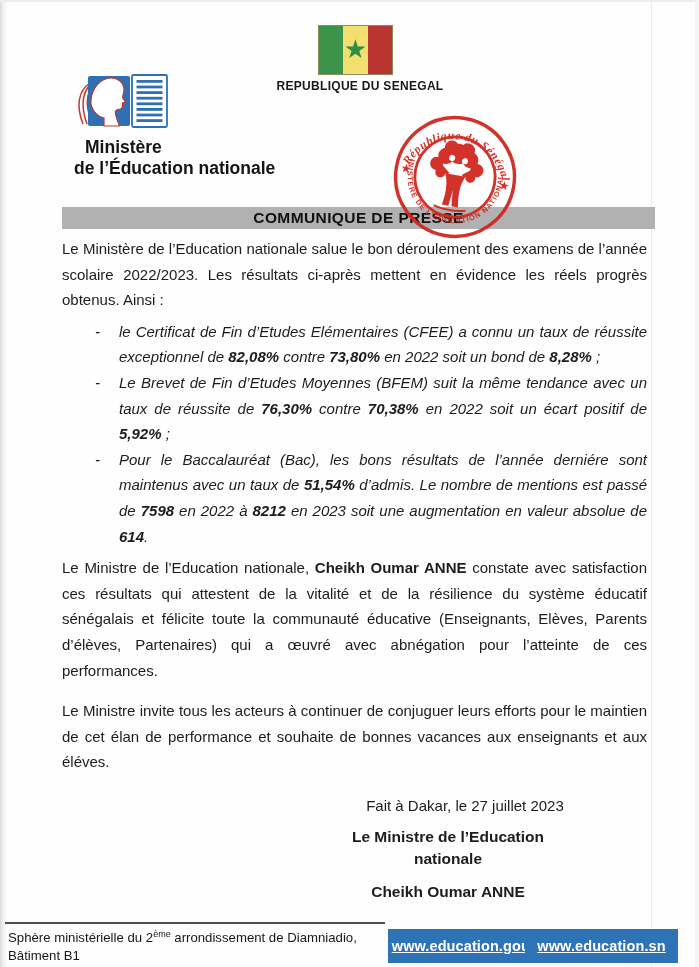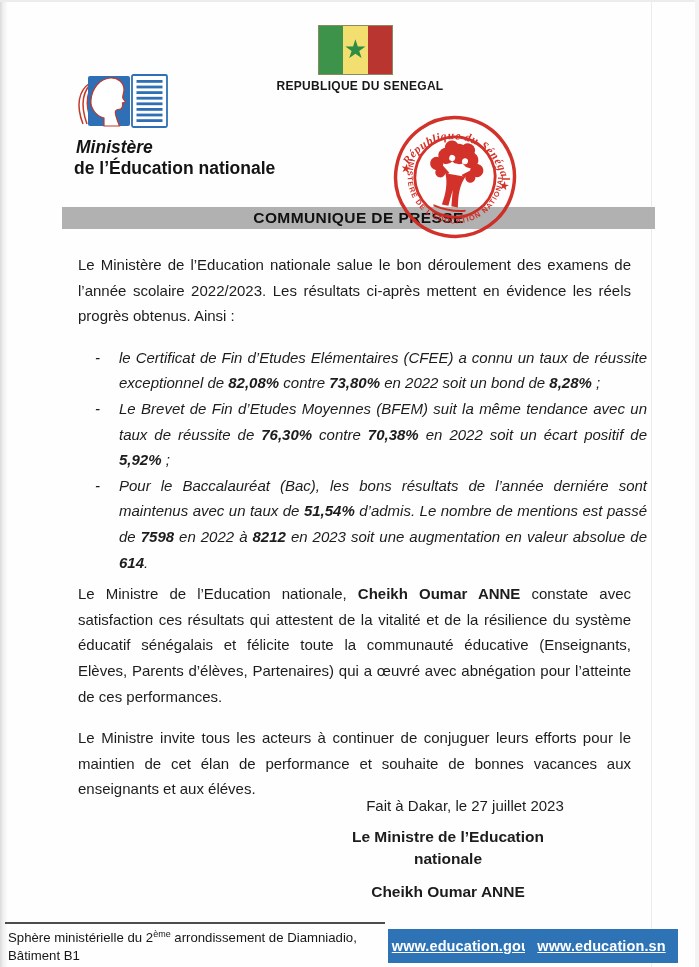--- a/index.html
+++ b/index.html
@@ -25,34 +25,34 @@
 
   .republic{position:absolute;left:195px;top:79px;width:330px;text-align:center;
     font-weight:bold;font-size:12px;letter-spacing:.3px;color:#181818;}
   .motto{position:absolute;left:195px;top:100px;width:330px;text-align:center;
     font-style:italic;font-size:15px;color:#222;}
 
   
   .logo{position:absolute;left:74px;top:74px;width:94px;height:56px;}
   .ministry{position:absolute;left:74px;top:137px;font-weight:bold;font-size:17.5px;
     line-height:21px;color:#141414;}
-  .ministry .l1{margin-left:2px;font-style:italic;}
+  .ministry .l1{margin-left:11px;}
 
   
   .title-bar{position:absolute;left:62px;top:207px;width:593px;height:22px;
     background:#b1b1b1;text-align:center;font-weight:bold;font-size:15.5px;
     line-height:22px;letter-spacing:.4px;color:#101010;z-index:2;}
 
   
   .stamp{position:absolute;left:391px;top:113px;width:128px;height:128px;z-index:3;opacity:.95;}
 
   
   .doc-body{position:absolute;left:62px;top:236px;width:585px;
     font-size:15px;line-height:25.6px;text-align:justify;z-index:1;}
-  .doc-body p{margin:16px;}
+  .doc-body p{margin:0;}
   .doc-body .gap-s{margin-top:6px;}
   .doc-body .gap-l{margin-top:15px;}
   ul.results{list-style:none;margin:6px 0 0 0;padding:0;}
   ul.results li{position:relative;padding-left:57px;font-style:italic;}
   ul.results li::before{content:"-";position:absolute;left:33px;top:0;}
 
   
   .sig{position:absolute;left:304px;top:797px;width:288px;z-index:1;}
   .sig .date{text-align:center;padding-left:34px;font-size:15px;margin:0 0 7px 0;}
   .sig .s1,.sig .s2{text-align:center;font-weight:bold;font-size:15.5px;line-height:21.5px;margin:12px;}

